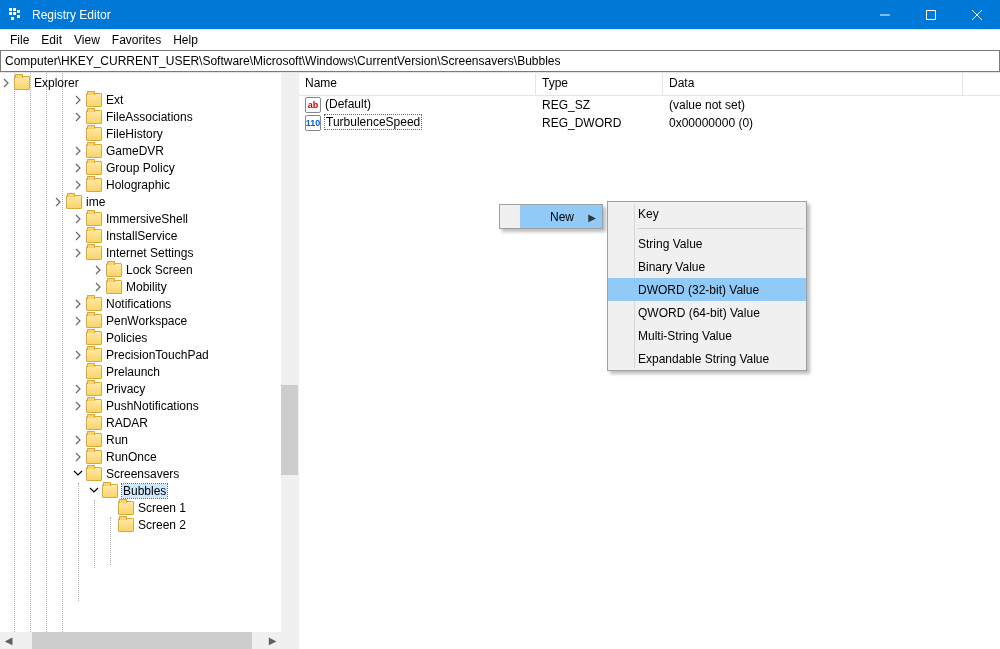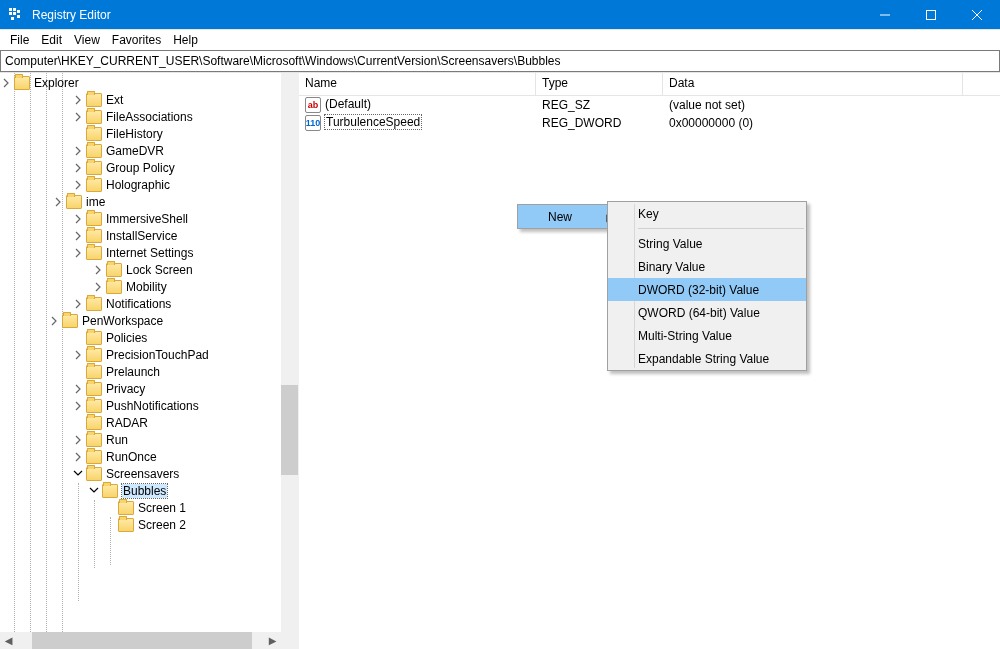--- a/index.html
+++ b/index.html
@@ -245,21 +245,21 @@
         </div>
         <div class="tree-row" style="padding-left: 72px;">
           <span class="expander">
             <svg width="10" height="10" viewBox="0 0 10 10">
               <path d="M3 1 L7 5 L3 9" fill="none" stroke="#666" stroke-width="1.2"></path>
             </svg>
           </span>
           <span class="folder"></span>
           <span class="label">Notifications</span>
         </div>
-        <div class="tree-row" style="padding-left: 48px;">
+        <div class="tree-row" style="padding-left: 72px;">
           <span class="expander">
             <svg width="10" height="10" viewBox="0 0 10 10">
               <path d="M3 1 L7 5 L3 9" fill="none" stroke="#666" stroke-width="1.2"></path>
             </svg>
           </span>
           <span class="folder"></span>
           <span class="label">PenWorkspace</span>
         </div>
         <div class="tree-row" style="padding-left: 72px;">
           <span class="expander"></span>
@@ -380,21 +380,21 @@
         <div class="listrow dotted">
           <div class="cell" style="width: 237px;">
             <span class="val-icon dw">110</span>
             <span class="valname">TurbulenceSpeed</span>
           </div>
           <div class="cell" style="width: 127px;">REG_DWORD</div>
           <div class="cell" style="width: 300px;">0x00000000 (0)</div>
         </div>
       </div>
 
-    <div class="ctx ctx-shadow" id="ctx1" style="left:218px; top:131px; width:104px;">
+    <div class="ctx ctx-shadow" id="ctx1" style="left:200px; top:131px; width:104px;padding-left:20px;">
       <div class="gutter"></div>
     <div class="item hover">New<span class="arrow">▶</span></div>
       </div>
 
     <div class="ctx ctx-shadow" id="ctx2" style="left:308px; top:128px; width:200px;">
       <div class="gutter"></div>
     <div class="item">Key</div>
         <div class="sep"></div>
         <div class="item">String Value</div>
         <div class="item">Binary Value</div>

